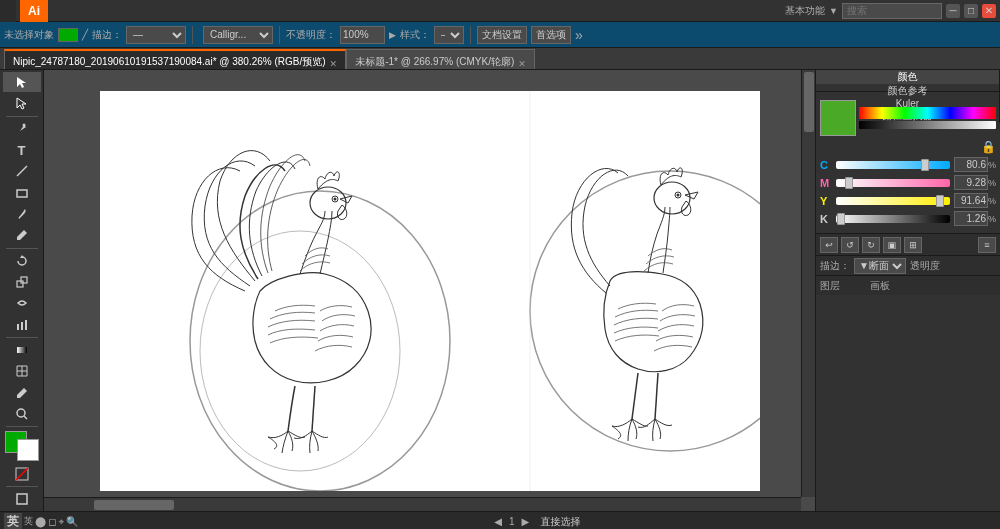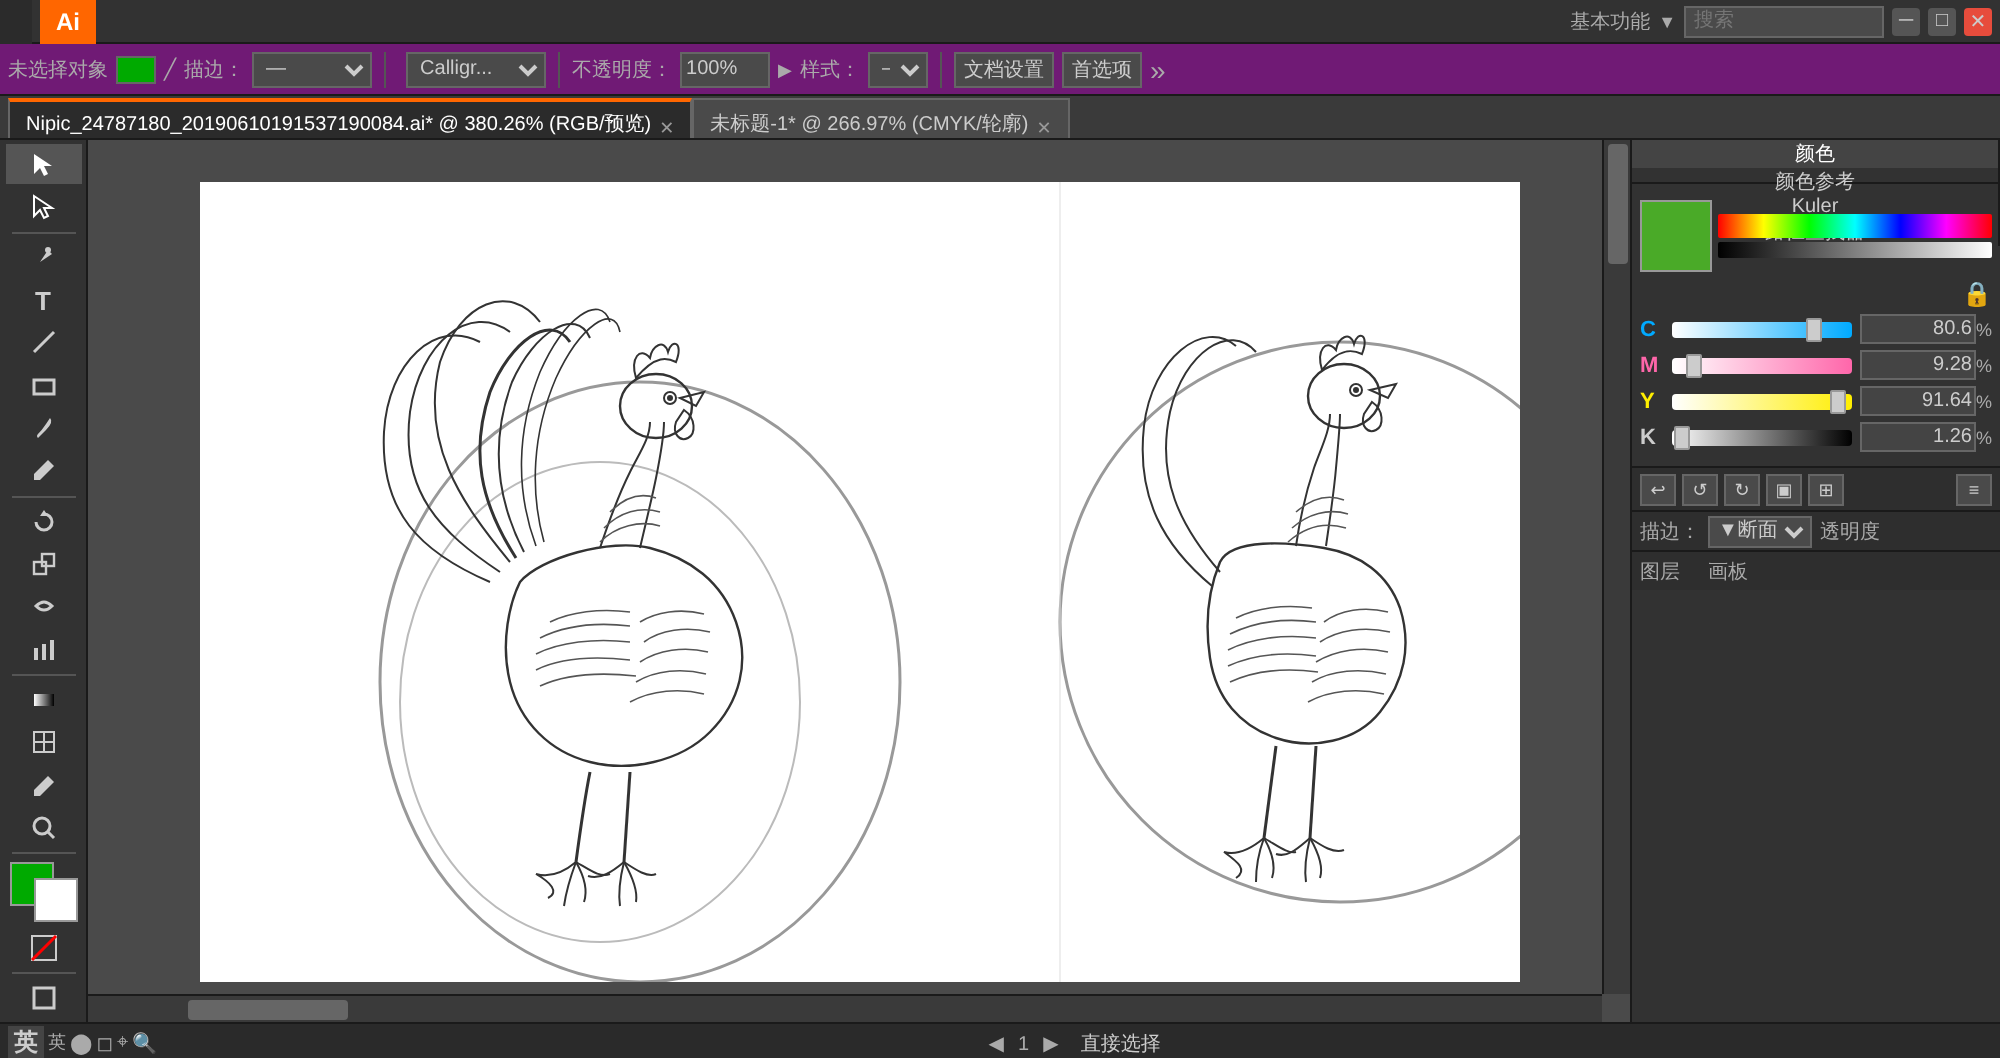--- a/index.html
+++ b/index.html
@@ -10,21 +10,21 @@
     #title-bar-left { display: flex; align-items: center; gap: 6px; }
     #ai-logo { width: 28px; height: 22px; background: #ff6600; color: white; font-weight: bold; font-size: 12px; display: flex; align-items: center; justify-content: center; }
     #menu-bar { display: flex; gap: 2px; }
     .menu-item { padding: 2px 6px; font-size: 11px; color: #ccc; cursor: pointer; }
     #title-bar-right { display: flex; align-items: center; gap: 4px; }
     #title-search { background: #4a4a4a; border: 1px solid #666; color: #ccc; padding: 1px 4px; width: 120px; font-size: 10px; }
     .win-btn { width: 14px; height: 14px; display: inline-flex; align-items: center; justify-content: center; font-size: 10px; cursor: pointer; color: #ccc; background: #555; border-radius: 2px; }
     .win-btn.close { background: #e74c3c; }
 
     
-    #toolbar { height: 26px; background: #701a75; display: flex; align-items: center; padding: 0 4px; gap: 4px; border-bottom: 1px solid #1a1a1a; }
+    #toolbar { height: 26px; background: #0c4a6e; display: flex; align-items: center; padding: 0 4px; gap: 4px; border-bottom: 1px solid #1a1a1a; }
     .toolbar-label { font-size: 10px; color: #aaa; }
     .toolbar-select { background: #4a4a4a; border: 1px solid #666; color: #ccc; font-size: 10px; padding: 1px 2px; height: 18px; }
     .toolbar-input { background: #4a4a4a; border: 1px solid #666; color: #ccc; font-size: 10px; padding: 1px 2px; height: 18px; width: 50px; }
     .toolbar-btn { background: #4a4a4a; border: 1px solid #666; color: #ccc; font-size: 10px; padding: 1px 4px; height: 18px; cursor: pointer; }
     .toolbar-sep { width: 1px; height: 18px; background: #555; margin: 0 2px; }
     .green-box { width: 20px; height: 14px; background: #00aa00; border: 1px solid #666; }
 
     
     #doc-tabs { height: 22px; background: #3a3a3a; display: flex; align-items: flex-end; padding-left: 4px; border-bottom: 1px solid #1a1a1a; }
     .doc-tab { height: 20px; background: #4a4a4a; border: 1px solid #666; border-bottom: none; padding: 0 8px; font-size: 10px; color: #ccc; display: flex; align-items: flex-end; gap: 4px; cursor: pointer; }
@@ -66,21 +66,21 @@
     .color-label.c { color: #00aaff; }
     .color-label.m { color: #ff66aa; }
     .color-label.y { color: #ffee00; }
     .color-label.k { color: #ccc; }
     .color-slider-track { flex: 1; height: 8px; border-radius: 2px; position: relative; margin-right: 4px; }
     .c-track { background: linear-gradient(to right, #fff, #00aaff); }
     .m-track { background: linear-gradient(to right, #fff, #ff66aa); }
     .y-track { background: linear-gradient(to right, #fff, #ffee00); }
     .k-track { background: linear-gradient(to right, #fff, #000); }
     .color-thumb { width: 8px; height: 12px; background: #ccc; border: 1px solid #999; position: absolute; top: -2px; border-radius: 1px; }
-    .color-value-input { width: 58px; background: #444; border: 1px solid #666; color: #ccc; font-size: 10px; text-align: right; padding: 1px; }
+    .color-value-input { width: 34px; background: #444; border: 1px solid #666; color: #ccc; font-size: 10px; text-align: right; padding: 1px; }
 
     .green-swatch-row { display: flex; align-items: center; margin: 4px 0; gap: 3px; }
     .swatch-big { width: 36px; height: 36px; border: 1px solid #999; }
     .spectrum-bar { flex: 1; height: 12px; background: linear-gradient(to right, #f00, #ff0, #0f0, #0ff, #00f, #f0f, #f00); border-radius: 1px; }
     .value-bar { flex: 1; height: 8px; background: linear-gradient(to right, #000, #fff); margin-top: 2px; border-radius: 1px; }
 
     
     #swatches-panel { border-top: 1px solid #1a1a1a; padding: 4px; }
     #swatches-tabs { display: flex; gap: 2px; margin-bottom: 4px; }
     .swatch-tab { font-size: 10px; color: #ccc; padding: 1px 4px; cursor: pointer; border-bottom: 1px solid transparent; }
@@ -474,21 +474,21 @@
 
     <div id="props-row" style="border-top:1px solid #1a1a1a;padding:2px 4px;display:flex;align-items:center;gap:4px;height:20px;background:#2e2e2e;">
       <span class="prop-label">描边：</span>
       <select class="prop-select" style="font-size:10px;">
         <option>▼断面</option>
       </select>
       <span class="prop-label">透明度</span>
     </div>
     <div id="props-row-3" style="border-top:1px solid #1a1a1a;padding:2px 4px;display:flex;align-items:center;gap:4px;height:20px;background:#2e2e2e;">
       <span class="prop-label">图层</span>
-      <span class="prop-label" style="margin-left:10px;">画板</span>
+      <span class="prop-label" style="margin-left:26px;">画板</span>
     </div>
   </div>
 </div>
 
 <div id="status-bar">
   <div style="display:flex;align-items:center;gap:2px;">
     <span style="font-size:12px;color:#ccc;font-weight:bold;background:#444;padding:0 3px;">英</span>
     <span style="font-size:9px;color:#aaa;">英</span>
     <span style="font-size:10px;color:#aaa;">⬤</span>
     <span style="font-size:10px;color:#aaa;">◻</span>

